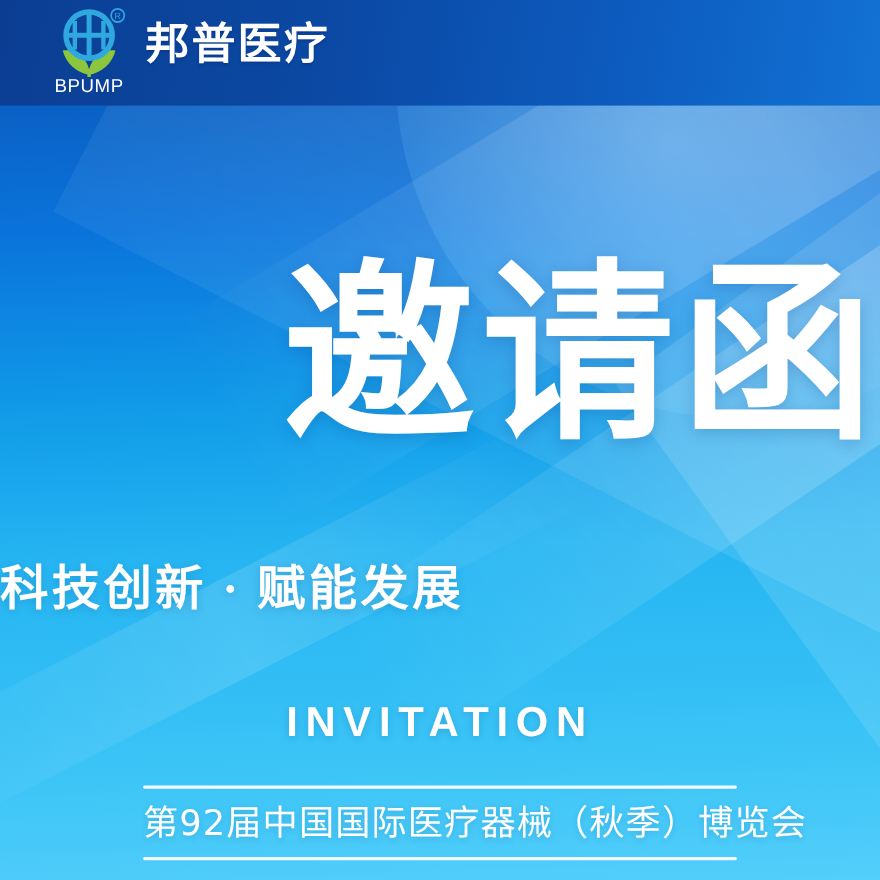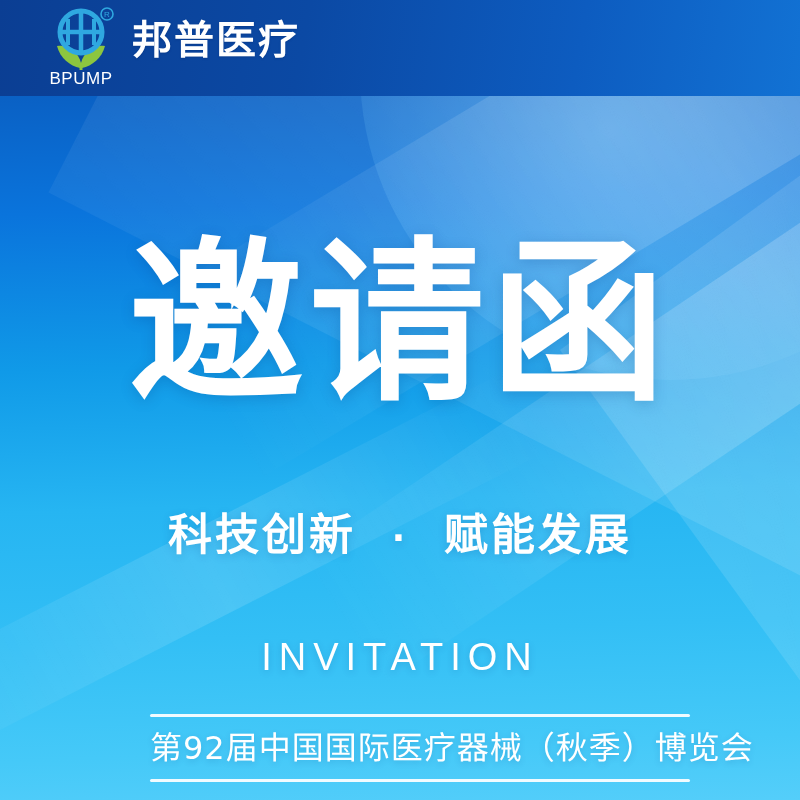--- a/index.html
+++ b/index.html
@@ -132,62 +132,61 @@
     width: 100%;
     height: 704px;
     z-index: 6;
     display: block;
   }
 
   .title-main {
     position: absolute;
     left: 0; top: 140px;
     width: 100%;
-    text-align: center;
+    text-align: right;
     color: #ffffff;
     font-size: 175px;
     font-weight: bold;
     line-height: 1;
     letter-spacing: 6px;
     font-family: "DejaVu Sans", "Liberation Sans", sans-serif;
     text-shadow: 0 3px 14px rgba(0,60,130,0.22);
   }
 
   .subtitle {
     position: absolute;
     left: 0; top: 403px;
     width: 100%;
+    text-align: left;
+    color: #ffffff;
+    font-size: 44px;
+    font-weight: bold;
+    letter-spacing: 3px;
+    font-family: Liberation Serif, serif;
+    text-shadow: 0 2px 8px rgba(0,60,130,0.2);
+  }
+
+  .invitation-en {
+    position: absolute;
+    left: 0; top: 540px;
+    width: 100%;
     text-align: center;
     color: #ffffff;
-    font-size: 44px;
-    font-weight: bold;
-    letter-spacing: 3px;
-    font-family: Liberation Mono, monospace;
-    text-shadow: 0 2px 8px rgba(0,60,130,0.2);
-  }
-
-  .invitation-en {
-    position: absolute;
-    left: 0; top: 540px;
-    width: 100%;
-    text-align: center;
-    color: #ffffff;
     font-size: 38px;
-    font-weight: normal;
+    font-weight: bold;
     letter-spacing: 7px;
     font-family: "Liberation Sans", "DejaVu Sans", sans-serif;
     text-shadow: 0 2px 7px rgba(0,60,130,0.18);
   }
 
   .footer-block {
     position: absolute;
     left: 130px;
     top: 618px;
     width: 540px;
-    margin-left: 20px;
   }
   .rule {
     width: 100%;
     height: 3px;
     background: rgba(255,255,255,0.92);
     border-radius: 2px;
   }
   .footer-text {
     text-align: center;
     color: #ffffff;

